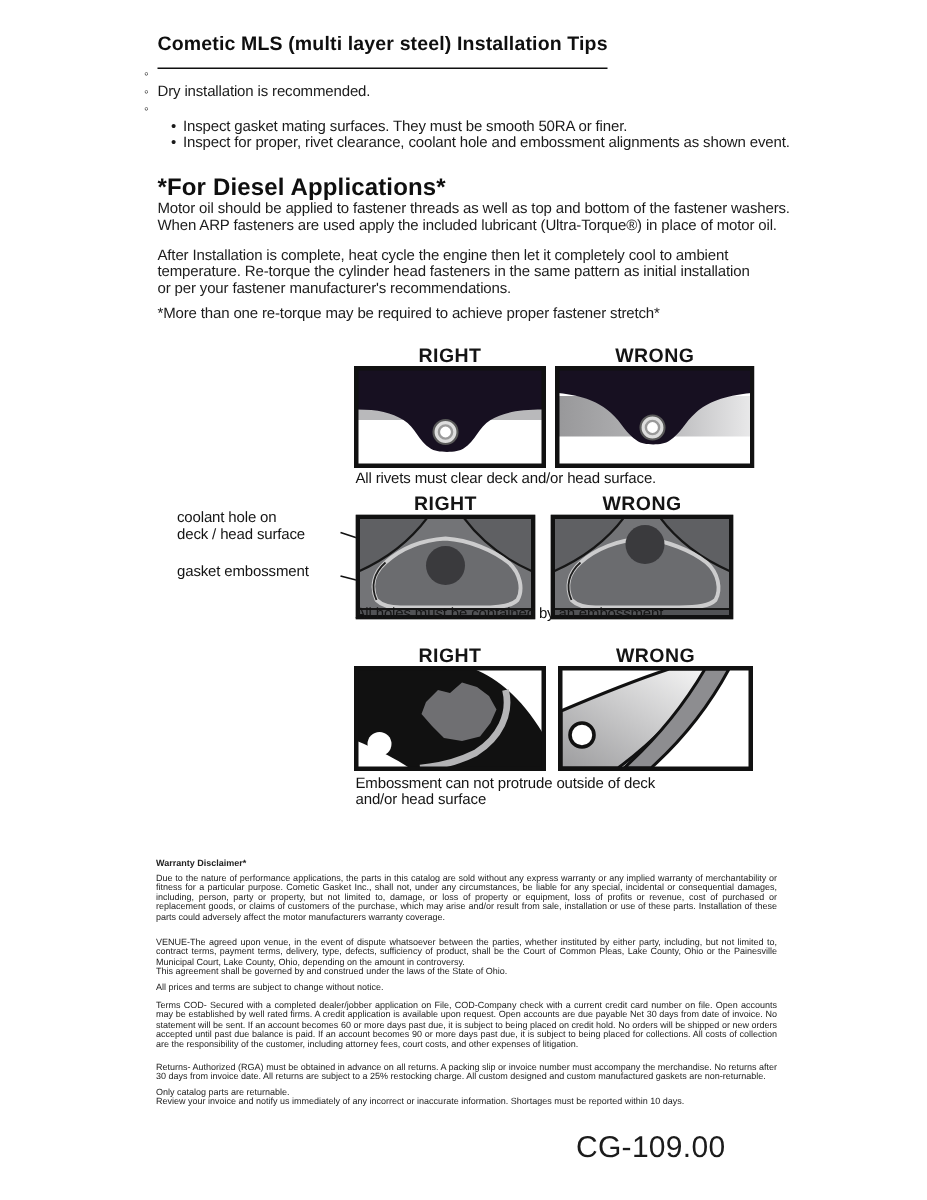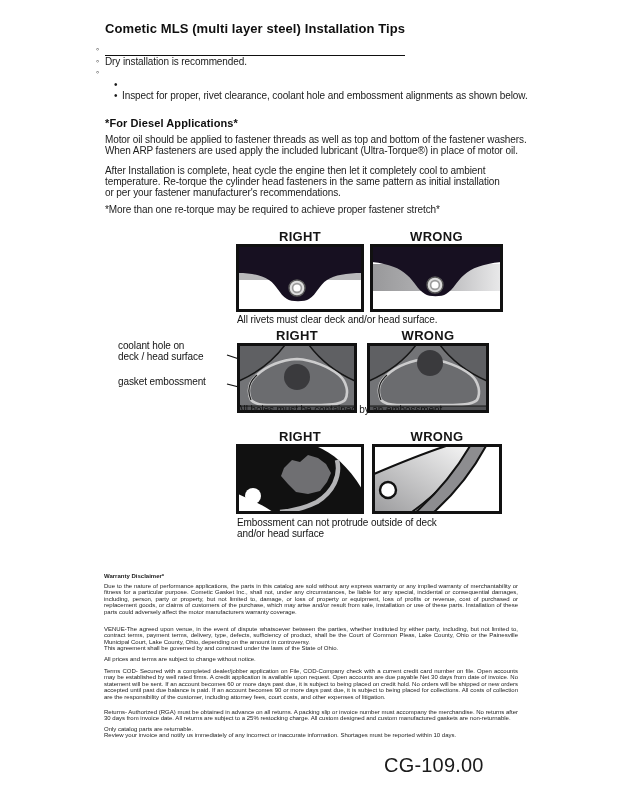--- a/index.html
+++ b/index.html
@@ -6,28 +6,28 @@
   body{
     width:618px;height:800px;position:relative;background:#ffffff;
     font-family:"Liberation Sans","DejaVu Sans",sans-serif;color:#1a1a1a;
     overflow:hidden;
   }
   .abs{position:absolute;}
   .preline{white-space:pre-line;}
   
   .title{
     left:105px;top:21px;font-size:13px;font-weight:bold;color:#0f0f0f;
-    border-bottom:1.5px solid #0f0f0f;padding-bottom:19px;letter-spacing:.1px;
+    border-bottom:1.5px solid #0f0f0f;padding-bottom:9px;letter-spacing:.1px;
   }
   .bullets{left:96px;top:44px;font-size:10px;line-height:11.6px;letter-spacing:-.1px;}
   .bullet-row{display:flex;}
   .bullet-row.sub{padding-left:18px;}
   .marker{width:9px;flex:none;font-size:9px;}
   .marker.sub-m{font-size:10px;width:8px;}
-  .diesel-head{left:105px;top:117px;font-size:11px;font-weight:bold;color:#0f0f0f;letter-spacing:.1px;}
+  .diesel-head{left:105px;top:117px;font-size:16px;font-weight:bold;color:#0f0f0f;letter-spacing:.1px;}
   .bodytext{font-size:10px;line-height:10.9px;letter-spacing:-.1px;color:#1c1c1c;}
   .p1{left:105px;top:135px;width:440px;}
   .p2{left:105px;top:166px;width:440px;}
   .note{left:105px;top:205px;width:440px;}
   
   .rw-label{font-size:13px;font-weight:bold;text-align:center;color:#151515;letter-spacing:.3px;}
   .caption{font-size:10px;line-height:11px;letter-spacing:-.1px;color:#141414;}
   .panel{position:absolute;}
   .panel svg{display:block;}
   .side-label{font-size:10px;line-height:10.5px;letter-spacing:-.1px;text-align:left;color:#141414;}
@@ -47,24 +47,25 @@
   </div>
   <div class="bullet-row">
     <span class="marker">◦</span>
     <span>Dry installation is recommended.</span>
   </div>
   <div class="bullet-row">
     <span class="marker">◦</span>
   </div>
   <div class="bullet-row sub">
     <span class="marker sub-m">•</span>
+    <span>Inspect gasket mating surfaces.  They must be smooth 50RA or finer.</span>
   </div>
   <div class="bullet-row sub">
     <span class="marker sub-m">•</span>
-    <span>Inspect for proper, rivet clearance, coolant hole and embossment alignments as shown below.</span>
+    <span>Inspect for proper, rivet clearance, coolant hole and embossment alignments as shown event.</span>
   </div>
 </div>
 
 <div class="abs diesel-head">*For Diesel Applications*</div>
 <div class="abs bodytext preline p1">Motor oil should be applied to fastener threads as well as top and bottom of the fastener washers.
 When ARP fasteners are used apply the included lubricant (Ultra-Torque®) in place of motor oil.</div>
 <div class="abs bodytext preline p2">After Installation is complete, heat cycle the engine then let it completely cool to ambient
 temperature. Re-torque the cylinder head fasteners in the same pattern as initial installation
 or per your fastener manufacturer's recommendations.</div>
 <div class="abs bodytext note">*More than one re-torque may be required to achieve proper fastener stretch*</div>

